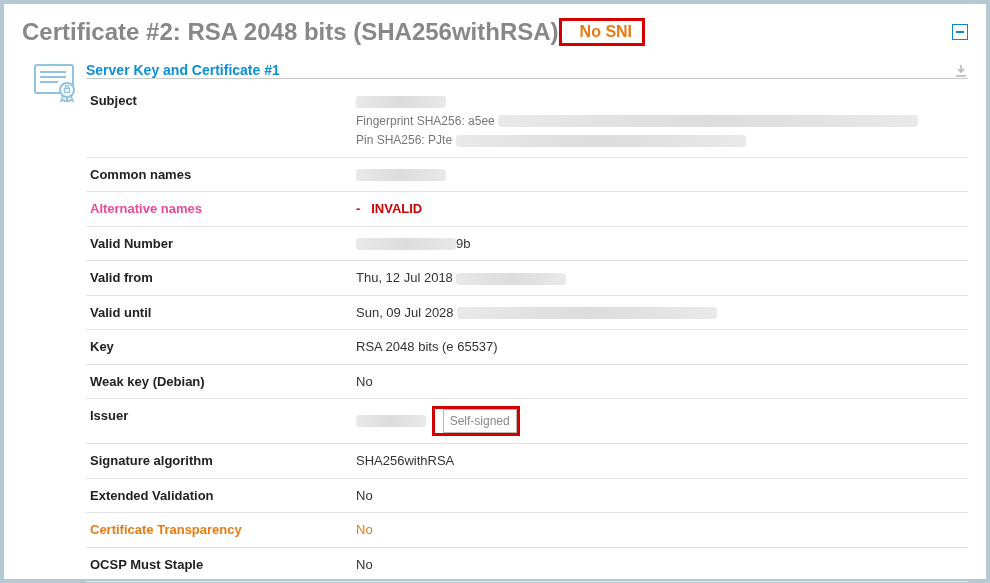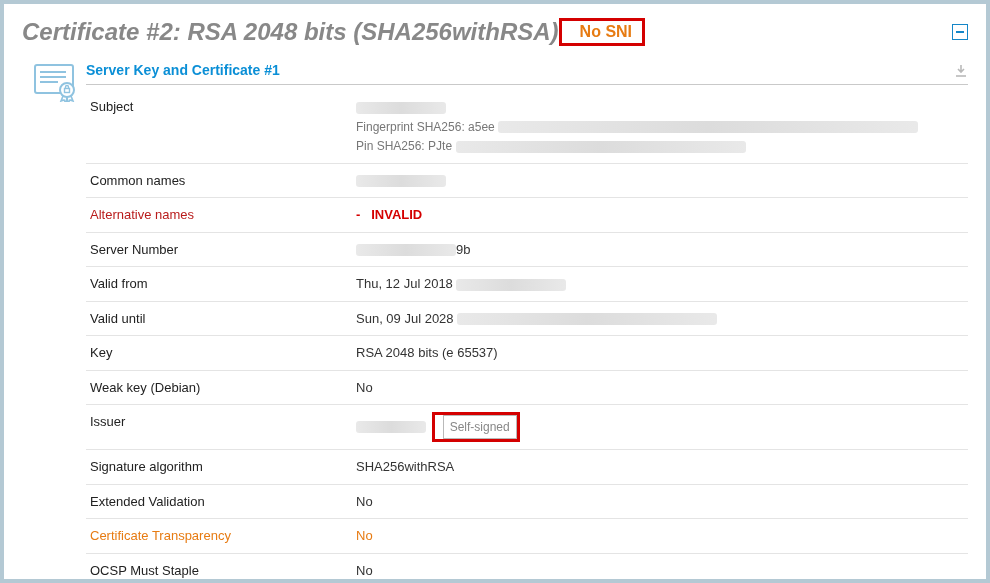--- a/index.html
+++ b/index.html
@@ -23,21 +23,20 @@
   }
   .title-bar {
     display: flex;
     align-items: center;
     padding: 14px 18px 16px 18px;
   }
   .title-text {
     font-size: 24px;
     font-weight: 700;
     color: #888888;
-    font-style: italic;
   }
   .no-sni {
     font-size: 16px;
     font-weight: 700;
     color: #e77b12;
     margin-left: 8px;
     padding: 2px 4px;
   }
   .redbox {
     border: 3px solid #d40000;
@@ -72,21 +71,20 @@
   .cert-icon svg { display: block; }
 
   .details {
     flex: 1;
     padding-left: 2px;
   }
   .section-head {
     display: flex;
     align-items: flex-end;
     border-bottom: 1px solid #c9c9c9;
-    padding-bottom: 6px;
     margin-bottom: 2px;
   }
   .section-title {
     color: #0b8fd6;
     font-weight: 700;
     font-size: 14px;
   }
   .download-icon {
     margin-left: auto;
     color: #b9b9b9;
@@ -99,25 +97,25 @@
   }
   table.kv td {
     border-bottom: 1px solid #e4e4e4;
     padding: 7px 4px;
     vertical-align: top;
     line-height: 1.5;
   }
   table.kv tr:first-child td { padding-top: 10px; }
   td.k {
     width: 258px;
-    font-weight: 400;
+    font-weight: 700;
     color: #222;
     margin-left: 24px;
   }
-  td.k.red { color: #b91c1c; }
+  td.k.red { color: #ec4899; }
   td.k.orange { color: #e77b12; }
   td.v { color: #333; }
   td.v .red { color: #d40000; font-weight: 700; }
   td.v .orange { color: #e77b12; }
   td.v .small { color: #777; font-size: 12px; margin-top: 44px; }
 
   .blur {
     display: inline-block;
     background: linear-gradient(90deg,#e9e9e9,#dcdcdc,#e9e9e9);
     border-radius: 3px;
@@ -208,21 +206,21 @@
           <td class="v"><span class="blur wA"></span></td>
         </tr>
         <tr>
           <td class="k red">Alternative names</td>
           <td class="v">
             <span class="red">-</span>&nbsp;&nbsp;
             <span class="red">INVALID</span>
           </td>
         </tr>
         <tr>
-          <td class="k">Server Number</td>
+          <td class="k">Valid Number</td>
           <td class="v">
             <span class="blur wD"></span><span>9b</span>
           </td>
         </tr>
         <tr>
           <td class="k">Valid from</td>
           <td class="v">
             <span>Thu, 12 Jul 2018</span>
             <span class="blur wE"></span>
           </td>

